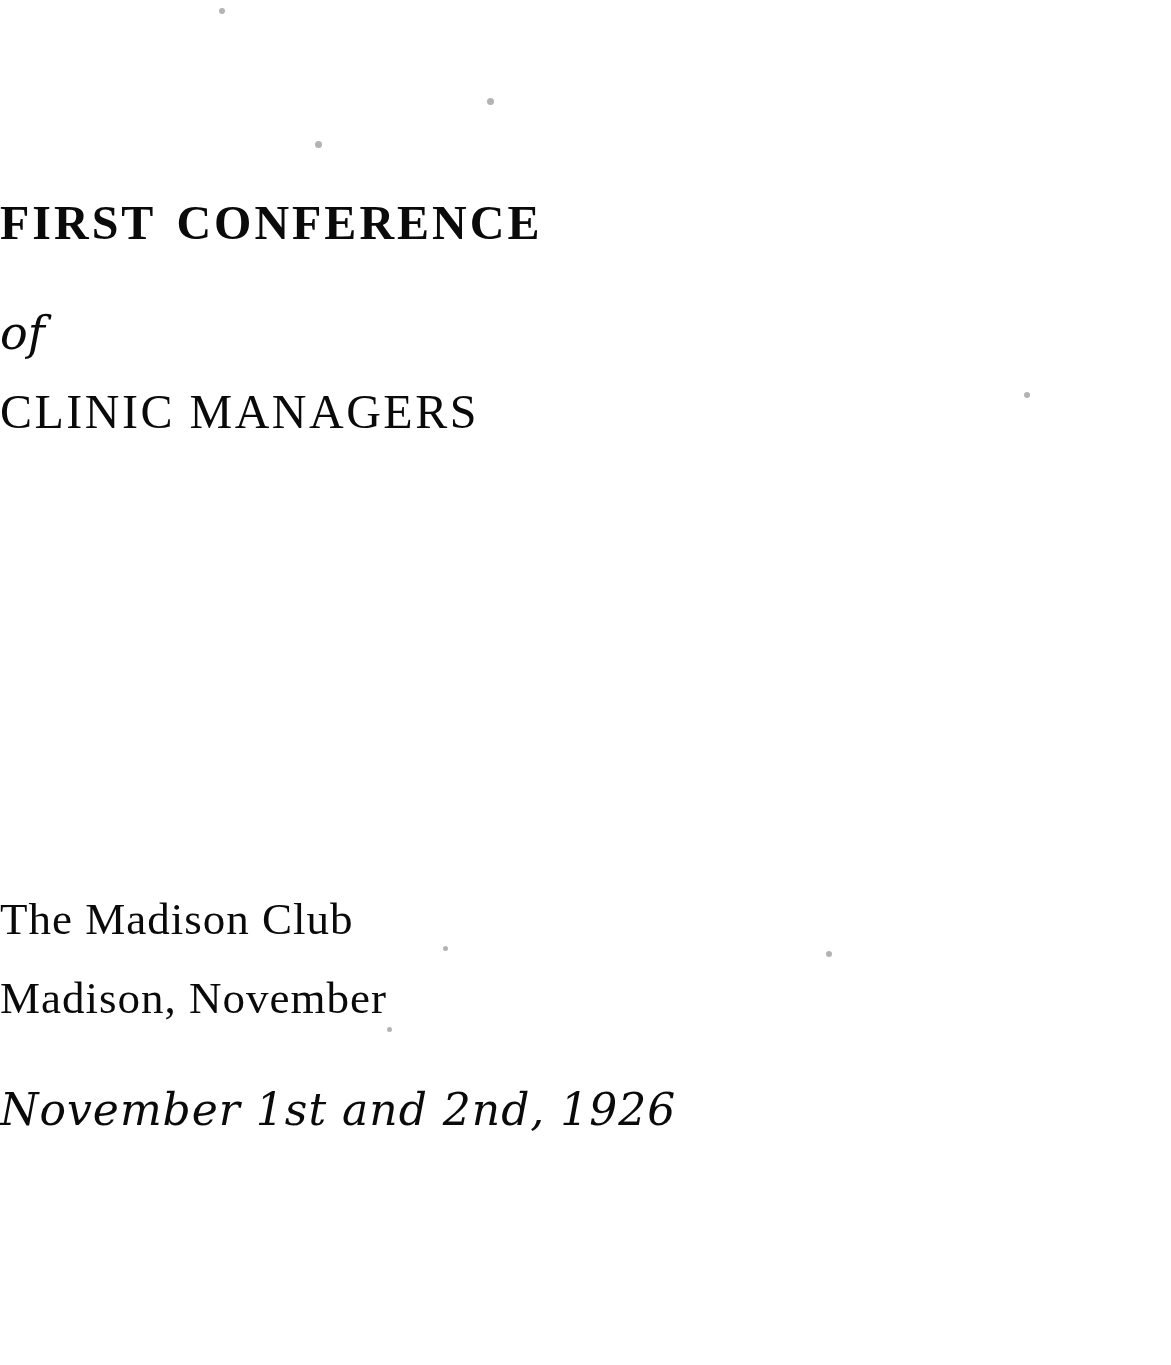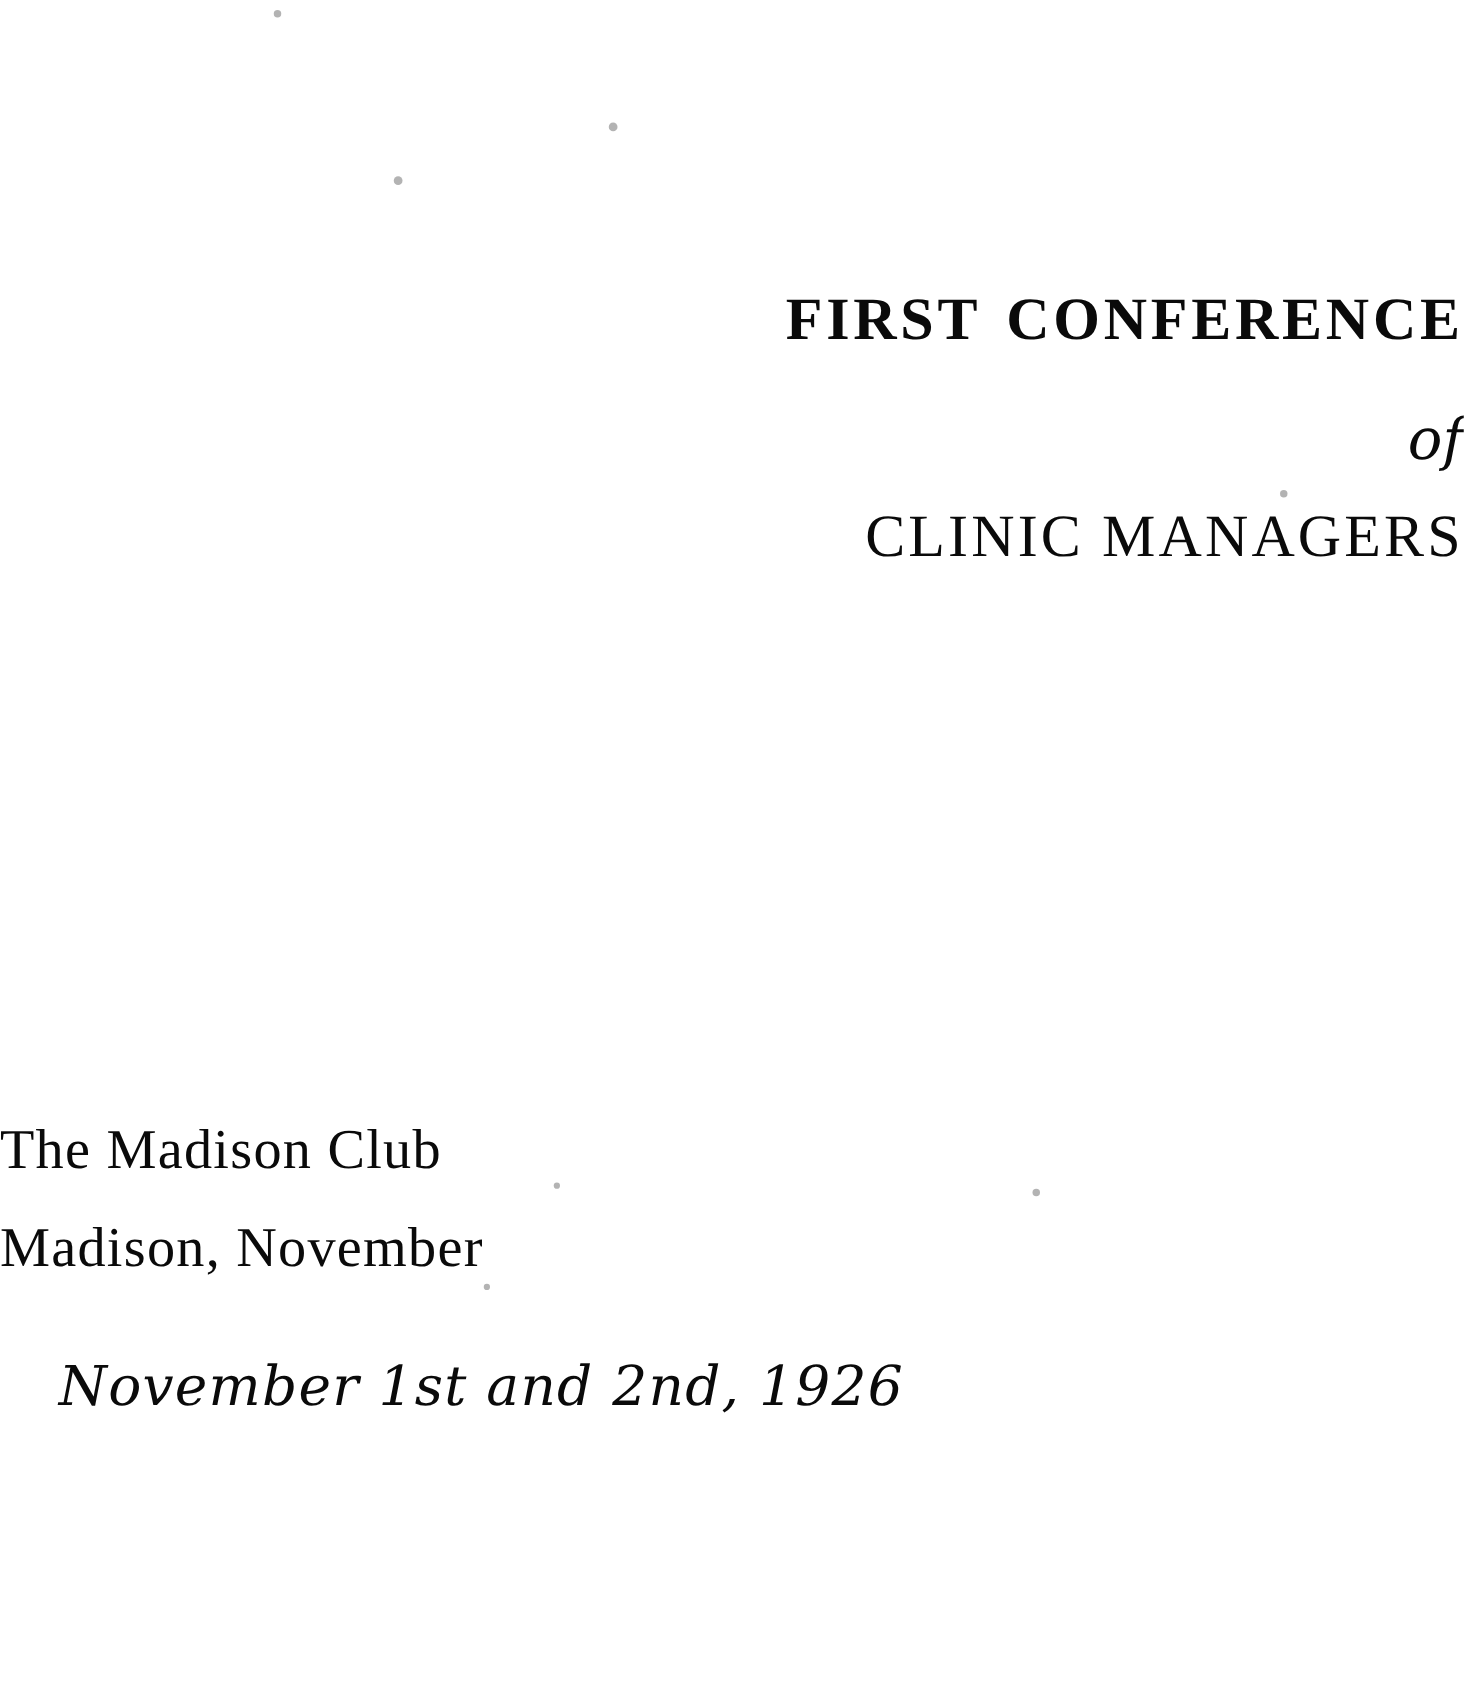--- a/index.html
+++ b/index.html
@@ -27,38 +27,38 @@
     position: absolute;
     background: #8a8a8a;
     border-radius: 50%;
     opacity: 0.65;
   }
 
   .title-block {
     position: absolute;
     left: 0;
     right: 0;
-    top: 212px;
-    text-align: right;
+    top: 180px;
+    text-align: left;
   }
 
   .title-main {
     font-family: "Liberation Serif", serif;
     font-size: 68px;
     line-height: 1.06;
     font-weight: 700;
     letter-spacing: 3px;
     color: #0a0a0a;
     font-variant: small-caps;
     text-transform: lowercase;
     margin: 0;
   }
 
   .title-of {
-    margin-top: 40px;
+    margin-top: 54px;
     font-family: "DejaVu Serif", serif;
     font-style: italic;
     font-size: 46px;
     color: #0a0a0a;
     letter-spacing: 0px;
   }
 
   .title-sub {
     margin-top: 24px;
     font-family: "Liberation Serif", serif;
@@ -85,21 +85,20 @@
     color: #0a0a0a;
   }
 
   .date-line {
     margin-top: 46px;
     font-family: "DejaVu Serif", serif;
     font-style: italic;
     font-size: 44px;
     letter-spacing: 1px;
     color: #0a0a0a;
-    padding-left: 47px;
   }
 </style>
 </head>
 <body>
 
 <div class="page">
 
   <div class="speck" style="left:219px; top:8px; width:6px; height:6px;"></div>
   <div class="speck" style="left:487px; top:98px; width:7px; height:7px;"></div>
   <div class="speck" style="left:315px; top:141px; width:7px; height:7px;"></div>

